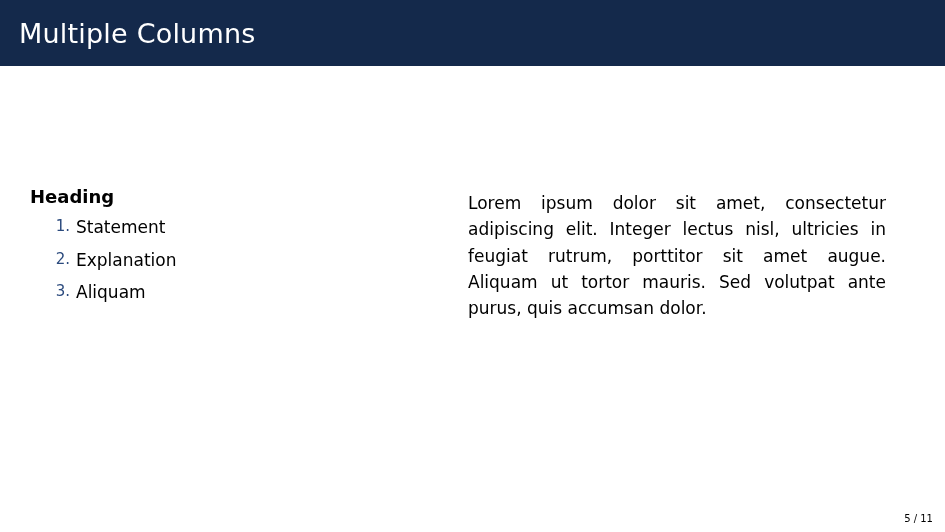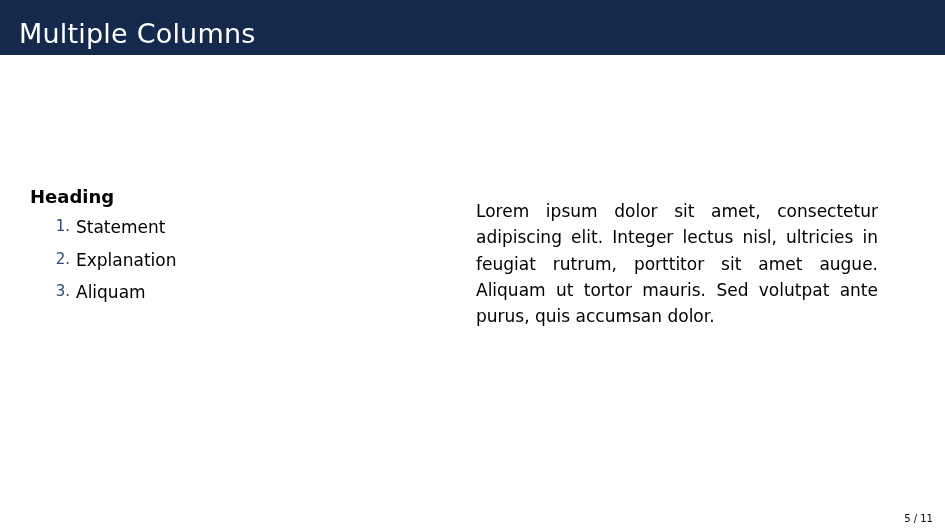--- a/index.html
+++ b/index.html
@@ -17,21 +17,21 @@
     position: relative;
     width: 945px;
     height: 532px;
     background: #ffffff;
   }
   .title-bar {
     position: absolute;
     left: 0;
     top: 0;
     width: 945px;
-    height: 55px;
+    height: 66px;
     background: #14294b;
   }
   .slide-title {
     position: absolute;
     left: 19px;
     top: 19px;
     font-size: 27px;
     color: #ffffff;
     font-weight: normal;
     letter-spacing: 0.2px;
@@ -83,21 +83,21 @@
     width: 24px;
     text-align: right;
     color: #2b4a7d;
     font-size: 15px;
   }
   .para {
     font-size: 17px;
     color: #000000;
     line-height: 1.55;
     text-align: justify;
-    margin: 12px;
+    margin: 4px;
   }
   .page-number {
     position: absolute;
     right: 12px;
     bottom: 8px;
     font-size: 10px;
     color: #000000;
     text-align: right;
   }
 </style>

